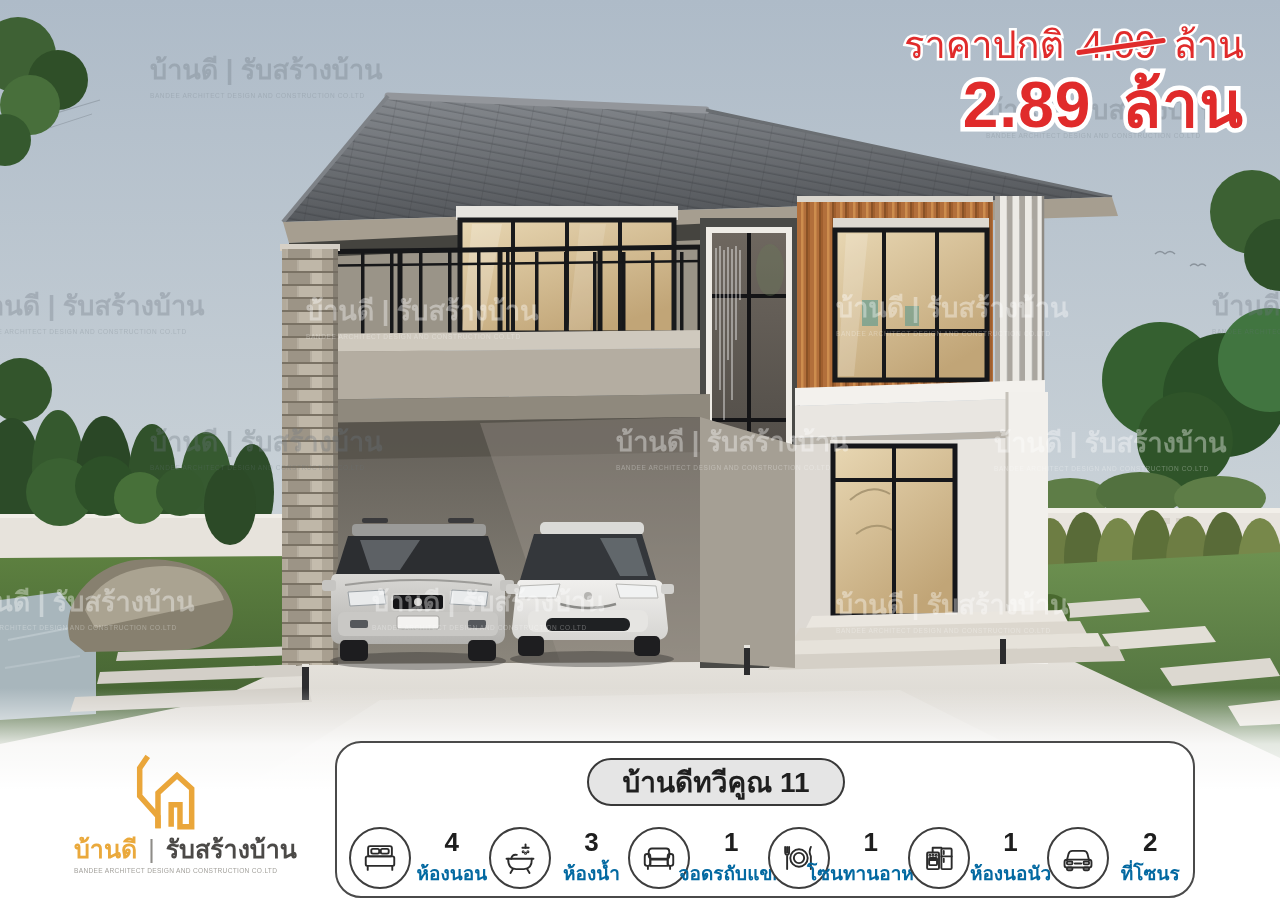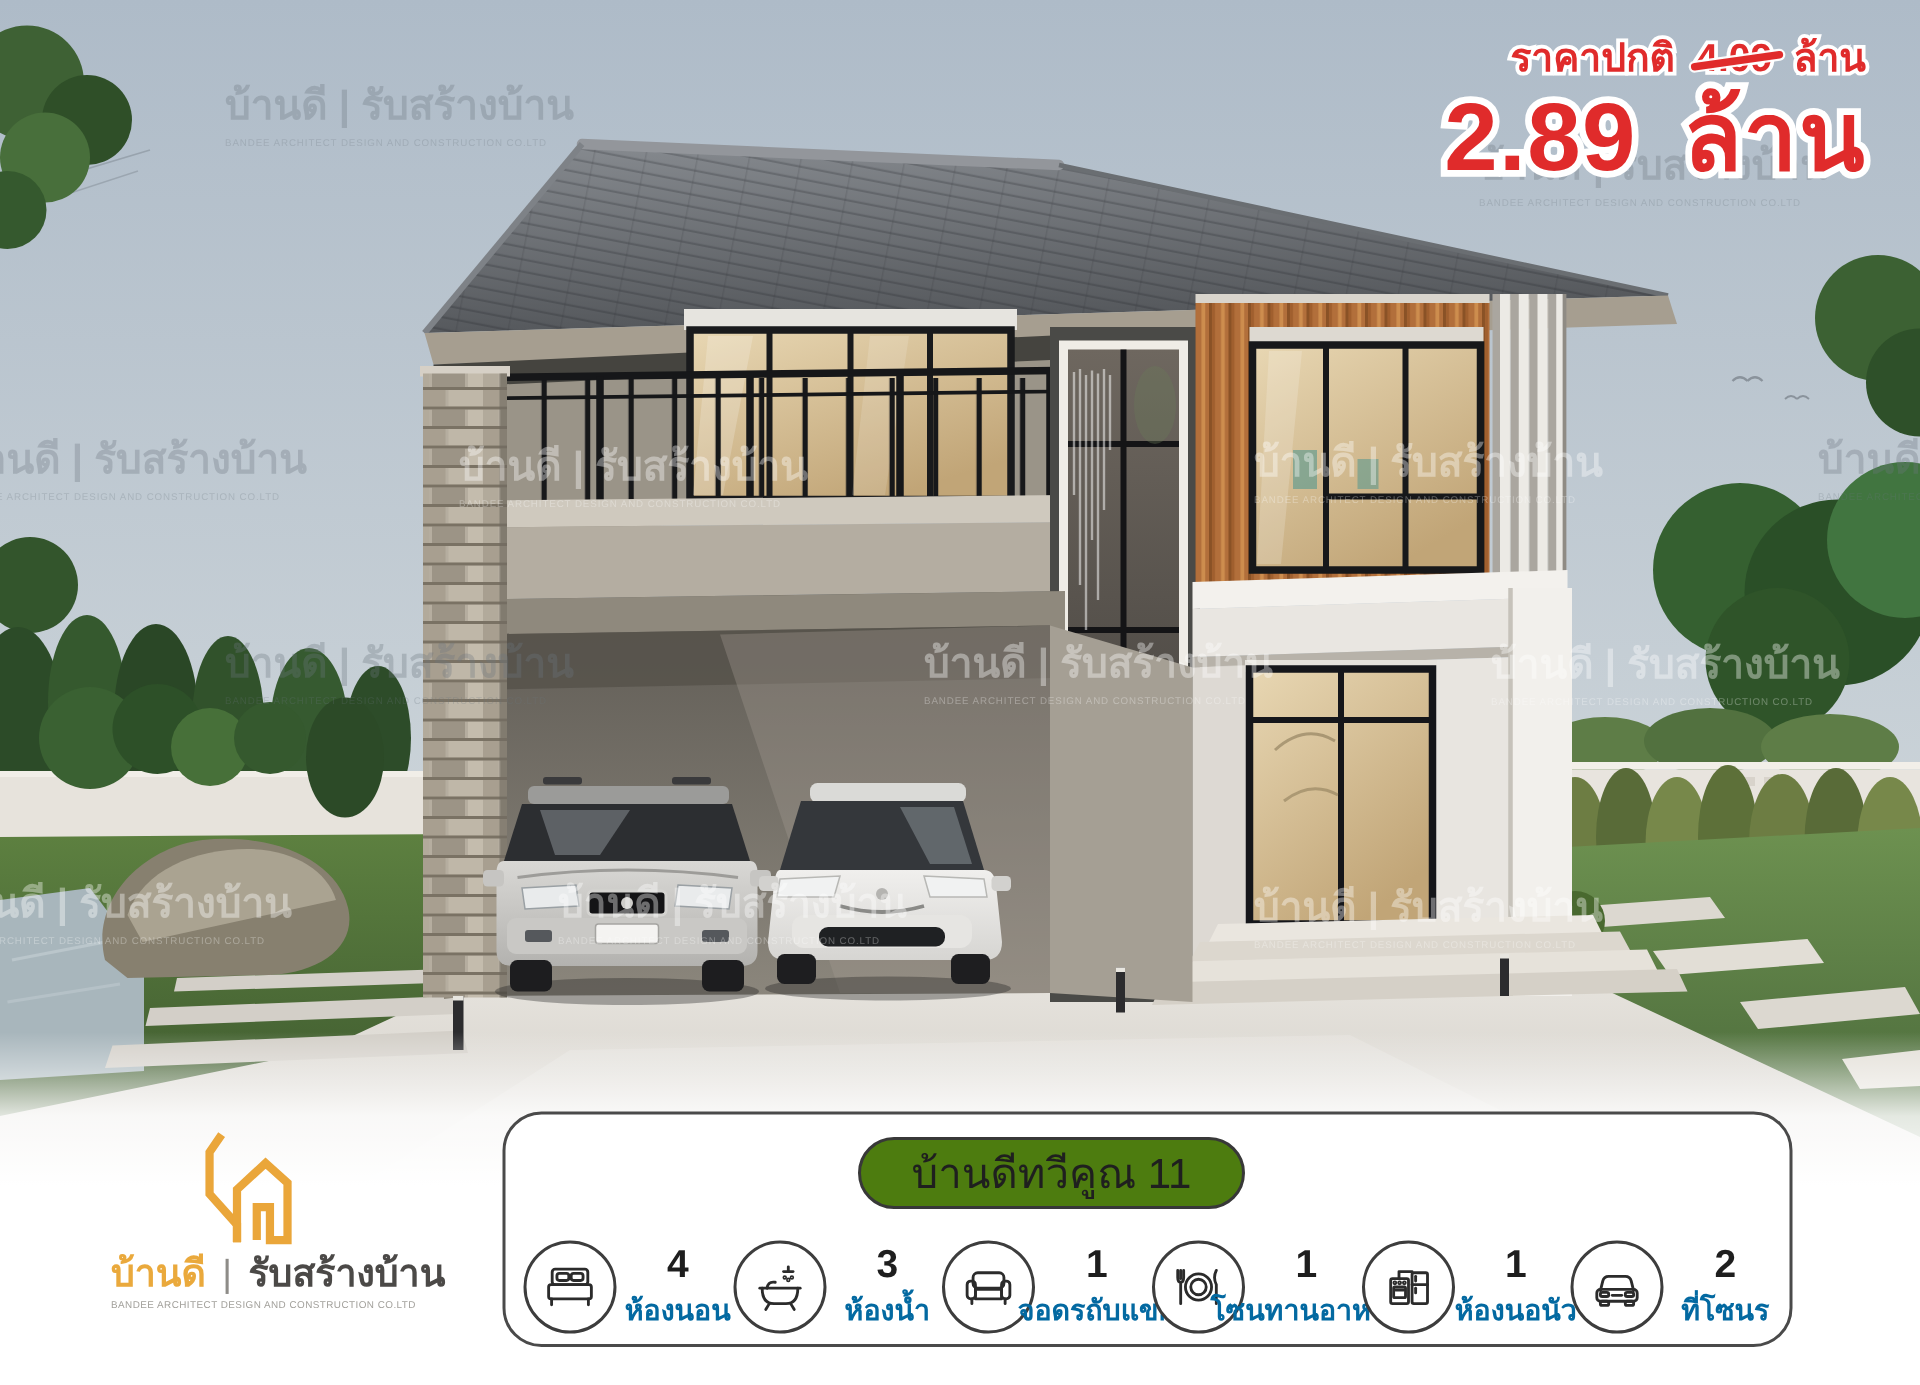--- a/index.html
+++ b/index.html
@@ -13,38 +13,38 @@
   .wm{position:absolute;white-space:nowrap;z-index:2;pointer-events:none;}
   .wm-main{font-size:27px;font-weight:700;}
   .wm-sub{font-size:6.5px;letter-spacing:.6px;margin-top:1px;}
   .wm-light{color:rgba(255,255,255,.38);}
   .wm-light .wm-sub{color:rgba(255,255,255,.30);}
   .wm-dark{color:rgba(108,118,128,.32);}
   .wm-dark .wm-sub{color:rgba(108,118,128,.26);}
 
   
   .price{position:absolute;right:36px;top:24px;text-align:right;color:#e02b2b;z-index:6;}
-  .price-line1{font-size:26px;font-weight:700;line-height:1.15;}
+  .price-line1{font-size:38px;font-weight:400;line-height:1.15;}
   .price-line2{font-size:64px;font-weight:800;letter-spacing:1px;line-height:1.05;margin-top:4px;}
   .out{position:relative;display:inline-block;z-index:0;}
   .out::before{content:attr(data-text);position:absolute;left:0;top:0;z-index:-1;color:#e02b2b;}
   .s1{margin-left:7px;}
   .s1::before{-webkit-text-stroke:5px #fff;}
   .s2{margin-left:12px;}
   .s2::before{-webkit-text-stroke:9px #fff;}
   .struck::after{content:"";position:absolute;left:-8%;right:-14%;top:46%;height:4.5px;
     background:#e02b2b;border-radius:3px;transform:rotate(-8deg);
     box-shadow:0 0 0 1.5px rgba(255,255,255,.95);}
 
   
   .info-card{position:absolute;left:335px;top:741px;width:860px;height:157px;background:#fff;
     border:2px solid #4a4a4a;border-radius:26px;z-index:5;box-sizing:border-box;}
-  .badge{position:absolute;left:235px;top:15px;width:258px;height:48px;background:#4d7c0f;
+  .badge{position:absolute;left:250px;top:15px;width:258px;height:48px;background:#e5e5e5;
     border:2.5px solid #383838;border-radius:26px;display:flex;align-items:center;justify-content:center;
-    font-size:28px;font-weight:400;color:#1f1f1f;box-sizing:border-box;}
+    font-size:28px;font-weight:700;color:#1f1f1f;box-sizing:border-box;}
   .features{position:absolute;left:12px;top:84px;right:10px;display:flex;gap:4px;}
   .feature{flex:1 1 0;display:flex;align-items:center;gap:8px;min-width:0;}
   .fcircle{width:62px;height:62px;flex:0 0 auto;border:2.2px solid #3d3d3d;border-radius:50%;
     display:flex;align-items:center;justify-content:center;background:#fff;box-sizing:border-box;}
   .ficon{width:38px;height:38px;stroke:#2b2b2b;fill:none;stroke-width:2.4;
     stroke-linecap:round;stroke-linejoin:round;}
   .ftext{flex:1;display:flex;flex-direction:column;align-items:center;min-width:0;}
   .fcount{font-size:26px;font-weight:800;color:#1e1e1e;line-height:1;}
   .flabel{font-size:19px;font-weight:700;color:#0369a1;margin-top:3px;white-space:nowrap;}
 

